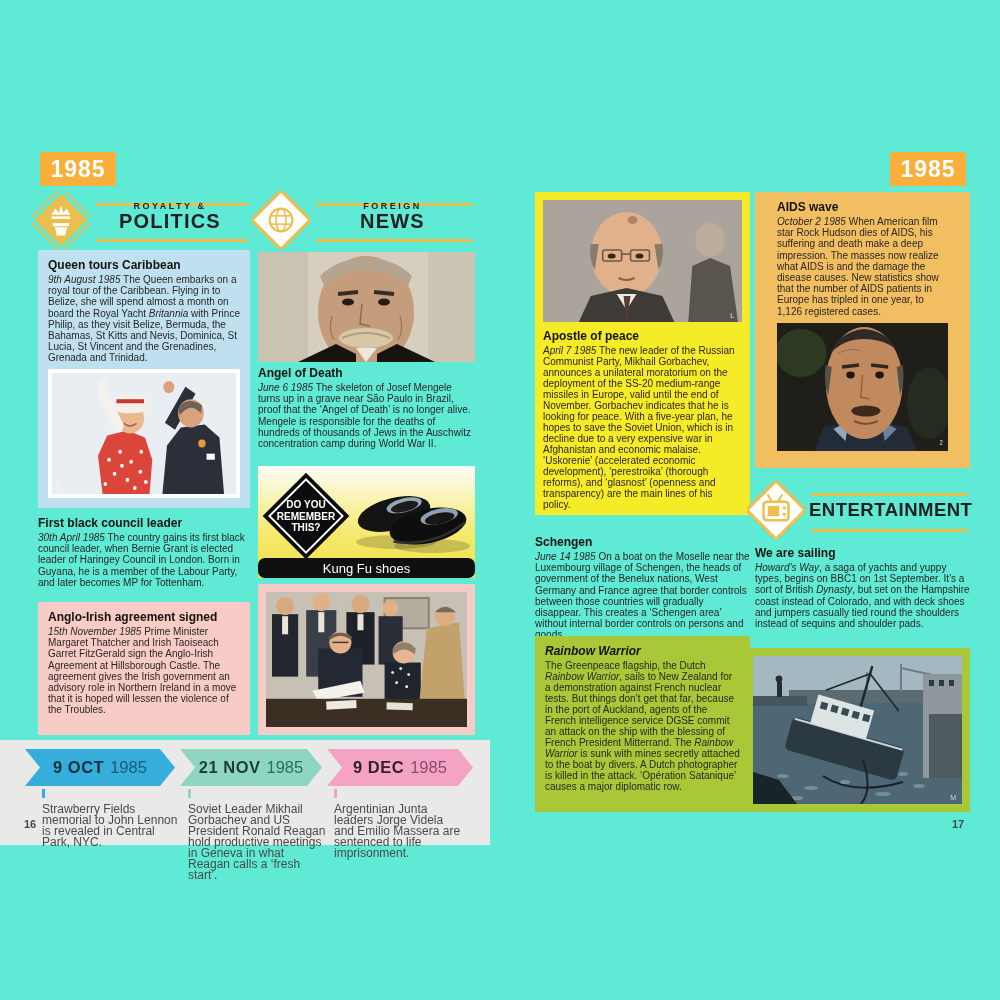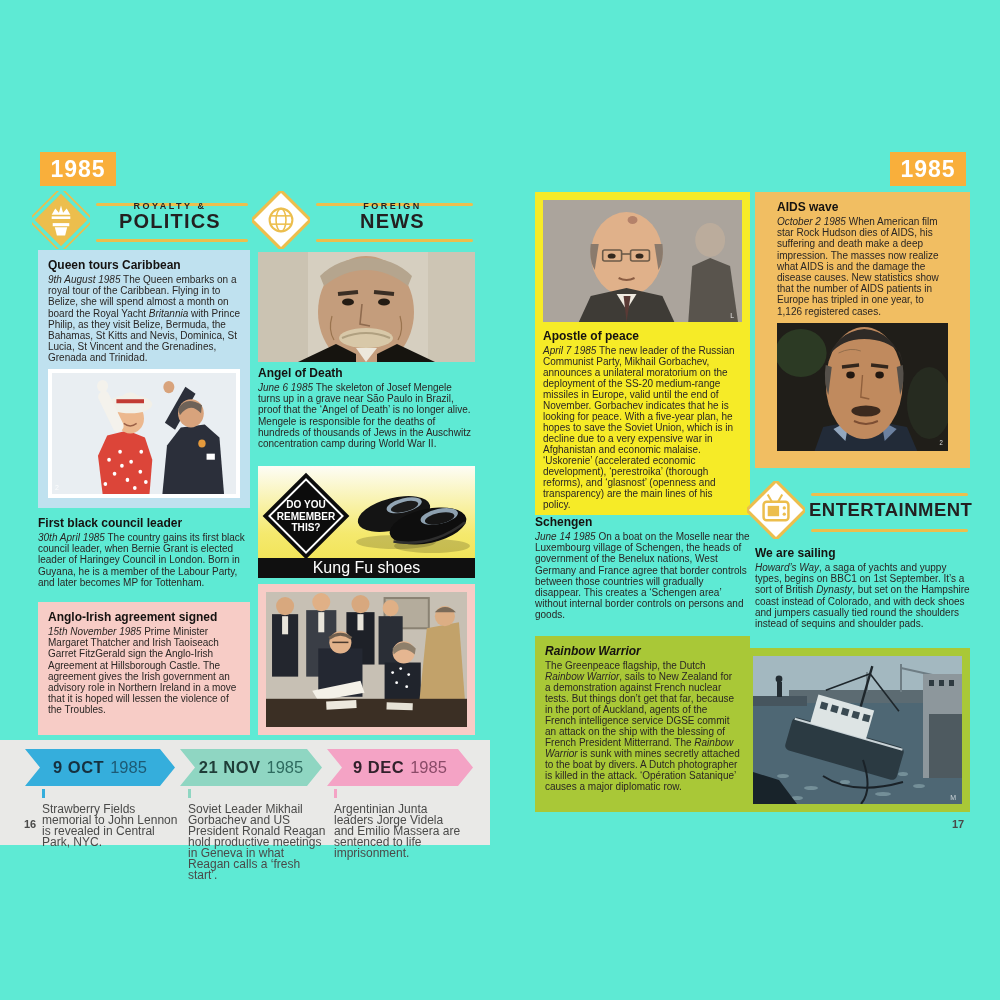--- a/index.html
+++ b/index.html
@@ -23,21 +23,21 @@
   .story .heading{font-size:12px;font-weight:700;color:#151210;margin:0 0 2px 0;line-height:14px;}
   .story .body{font-size:10px;line-height:11.2px;color:#2A2624;}
   .story .body em{font-style:italic;}
   .tint{padding:8px 10px;box-sizing:border-box;}
   .photo-frame{position:relative;overflow:hidden;}
   .photo-frame svg{display:block;width:100%;height:100%;}
   .marker{position:absolute;font-size:7px;color:rgba(255,255,255,.85);line-height:7px;}
   
   .rem-box{overflow:hidden;background:linear-gradient(180deg,#FDFDF6 0%,#F5E96E 60%,#EFE14A 100%);}
   .rem-caption{position:absolute;left:0;right:0;bottom:0;height:20px;background:#101010;color:#fff;
-    display:flex;align-items:center;justify-content:center;font-size:16px;}
+    display:flex;align-items:center;justify-content:center;font-size:13px;border-radius:7px;}
   
   .band{background:#E9E9E7;}
   .tl-arrow{position:absolute;top:9px;height:37px;display:flex;align-items:center;justify-content:center;gap:6px;
     clip-path:polygon(0 0,calc(100% - 15px) 0,100% 50%,calc(100% - 15px) 100%,0 100%,15px 50%);}
   .tl-date{font-size:16.5px;font-weight:700;letter-spacing:.5px;}
   .tl-year{font-size:16.5px;font-weight:400;}
   .tl-tick{position:absolute;top:49px;width:3px;height:9px;}
   .tl-text{position:absolute;top:64px;font-size:12px;line-height:11px;color:#4A4A49;}
   .pagenum{font-size:11px;font-weight:700;color:#4A4A49;}
 </style>
@@ -288,21 +288,21 @@
         <path d="M36 122 L48 96 L84 88 L120 96 L132 122 Z" fill="#3E3B36"></path>
         <path d="M74 94 L84 110 L94 94 Z" fill="#EFEAE0"></path>
         <path d="M81 96 L84 122 L88 96 Z" fill="#5A3A35"></path>
         <text x="192" y="118" font-size="7" fill="rgba(255,255,255,0.85)" text-anchor="end" font-family="Liberation Sans, sans-serif">L</text>
       </svg>
     </div>
     <div class="heading" style="margin-top:7px;">Apostle of peace</div>
     <div class="body" style="line-height:11px;"><em>April 7 1985</em> The new leader of the Russian Communist Party, Mikhail Gorbachev, announces a unilateral moratorium on the deployment of the SS-20 medium-range missiles in Europe, valid until the end of November. Gorbachev indicates that he is looking for peace. With a five-year plan, he hopes to save the Soviet Union, which is in decline due to a very expensive war in Afghanistan and economic malaise. ‘Uskorenie’ (accelerated economic development), ‘perestroika’ (thorough reforms), and ‘glasnost’ (openness and transparency) are the main lines of his policy.</div>
   </div>
 
-  <div class="abs story" style="left:535px;top:515px;width:215px;">
+  <div class="abs story" style="left:535px;top:535px;width:215px;">
     <div class="heading">Schengen</div>
     <div class="body"><em>June 14 1985</em> On a boat on the Moselle near the Luxembourg village of Schengen, the heads of government of the Benelux nations, West Germany and France agree that border controls between those countries will gradually disappear. This creates a ‘Schengen area’ without internal border controls on persons and goods.</div>
   </div>
 
   <div class="abs tint story" style="left: 535px; top: 636px; width: 215px; height: 176px; background: rgb(169, 200, 55);">
     <div class="heading" style="font-style:italic;">Rainbow Warrior</div>
     <div class="body" style="line-height:11px;">The Greenpeace flagship, the Dutch <em>Rainbow Warrior</em>, sails to New Zealand for a demonstration against French nuclear tests. But things don’t get that far, because in the port of Auckland, agents of the French intelligence service DGSE commit an attack on the ship with the blessing of French President Mitterrand. The <em>Rainbow Warrior</em> is sunk with mines secretly attached to the boat by divers. A Dutch photographer is killed in the attack. ‘Opération Satanique’ causes a major diplomatic row.</div>
   </div>
 
   <div class="abs story" style="left: 755px; top: 192px; width: 215px; height: 276px; padding: 8px 22px; box-sizing: border-box; background: rgb(241, 190, 98);">

